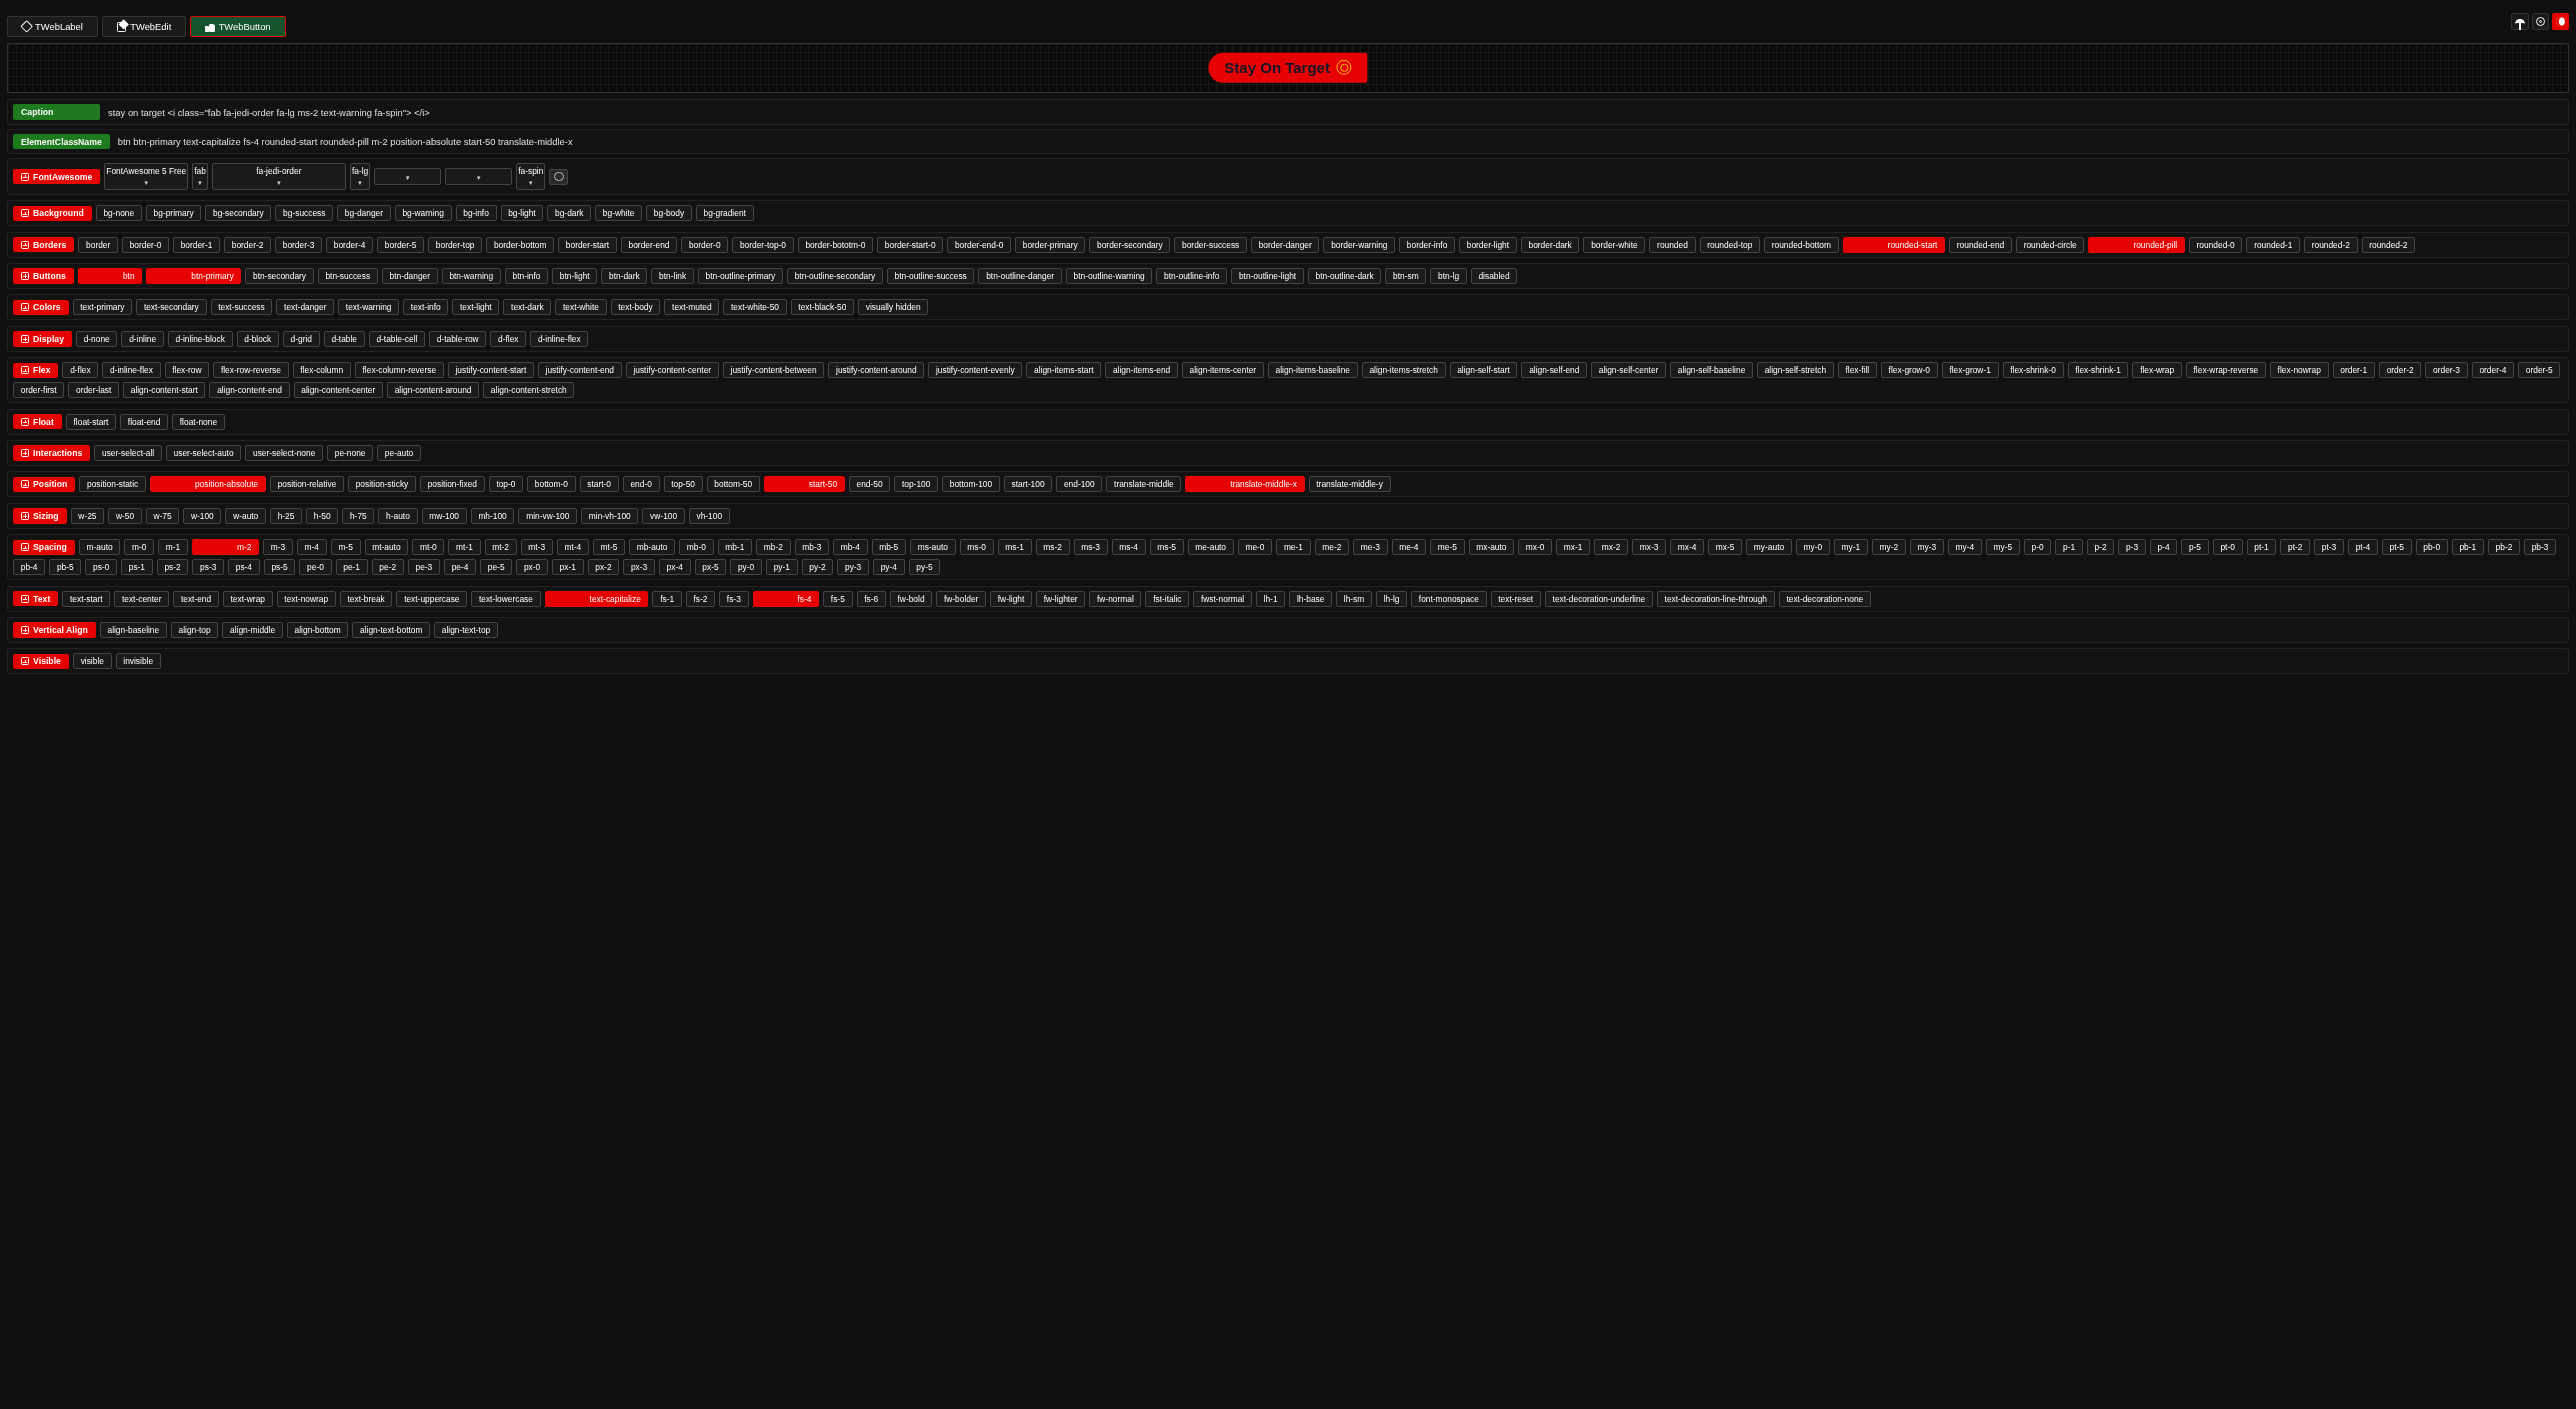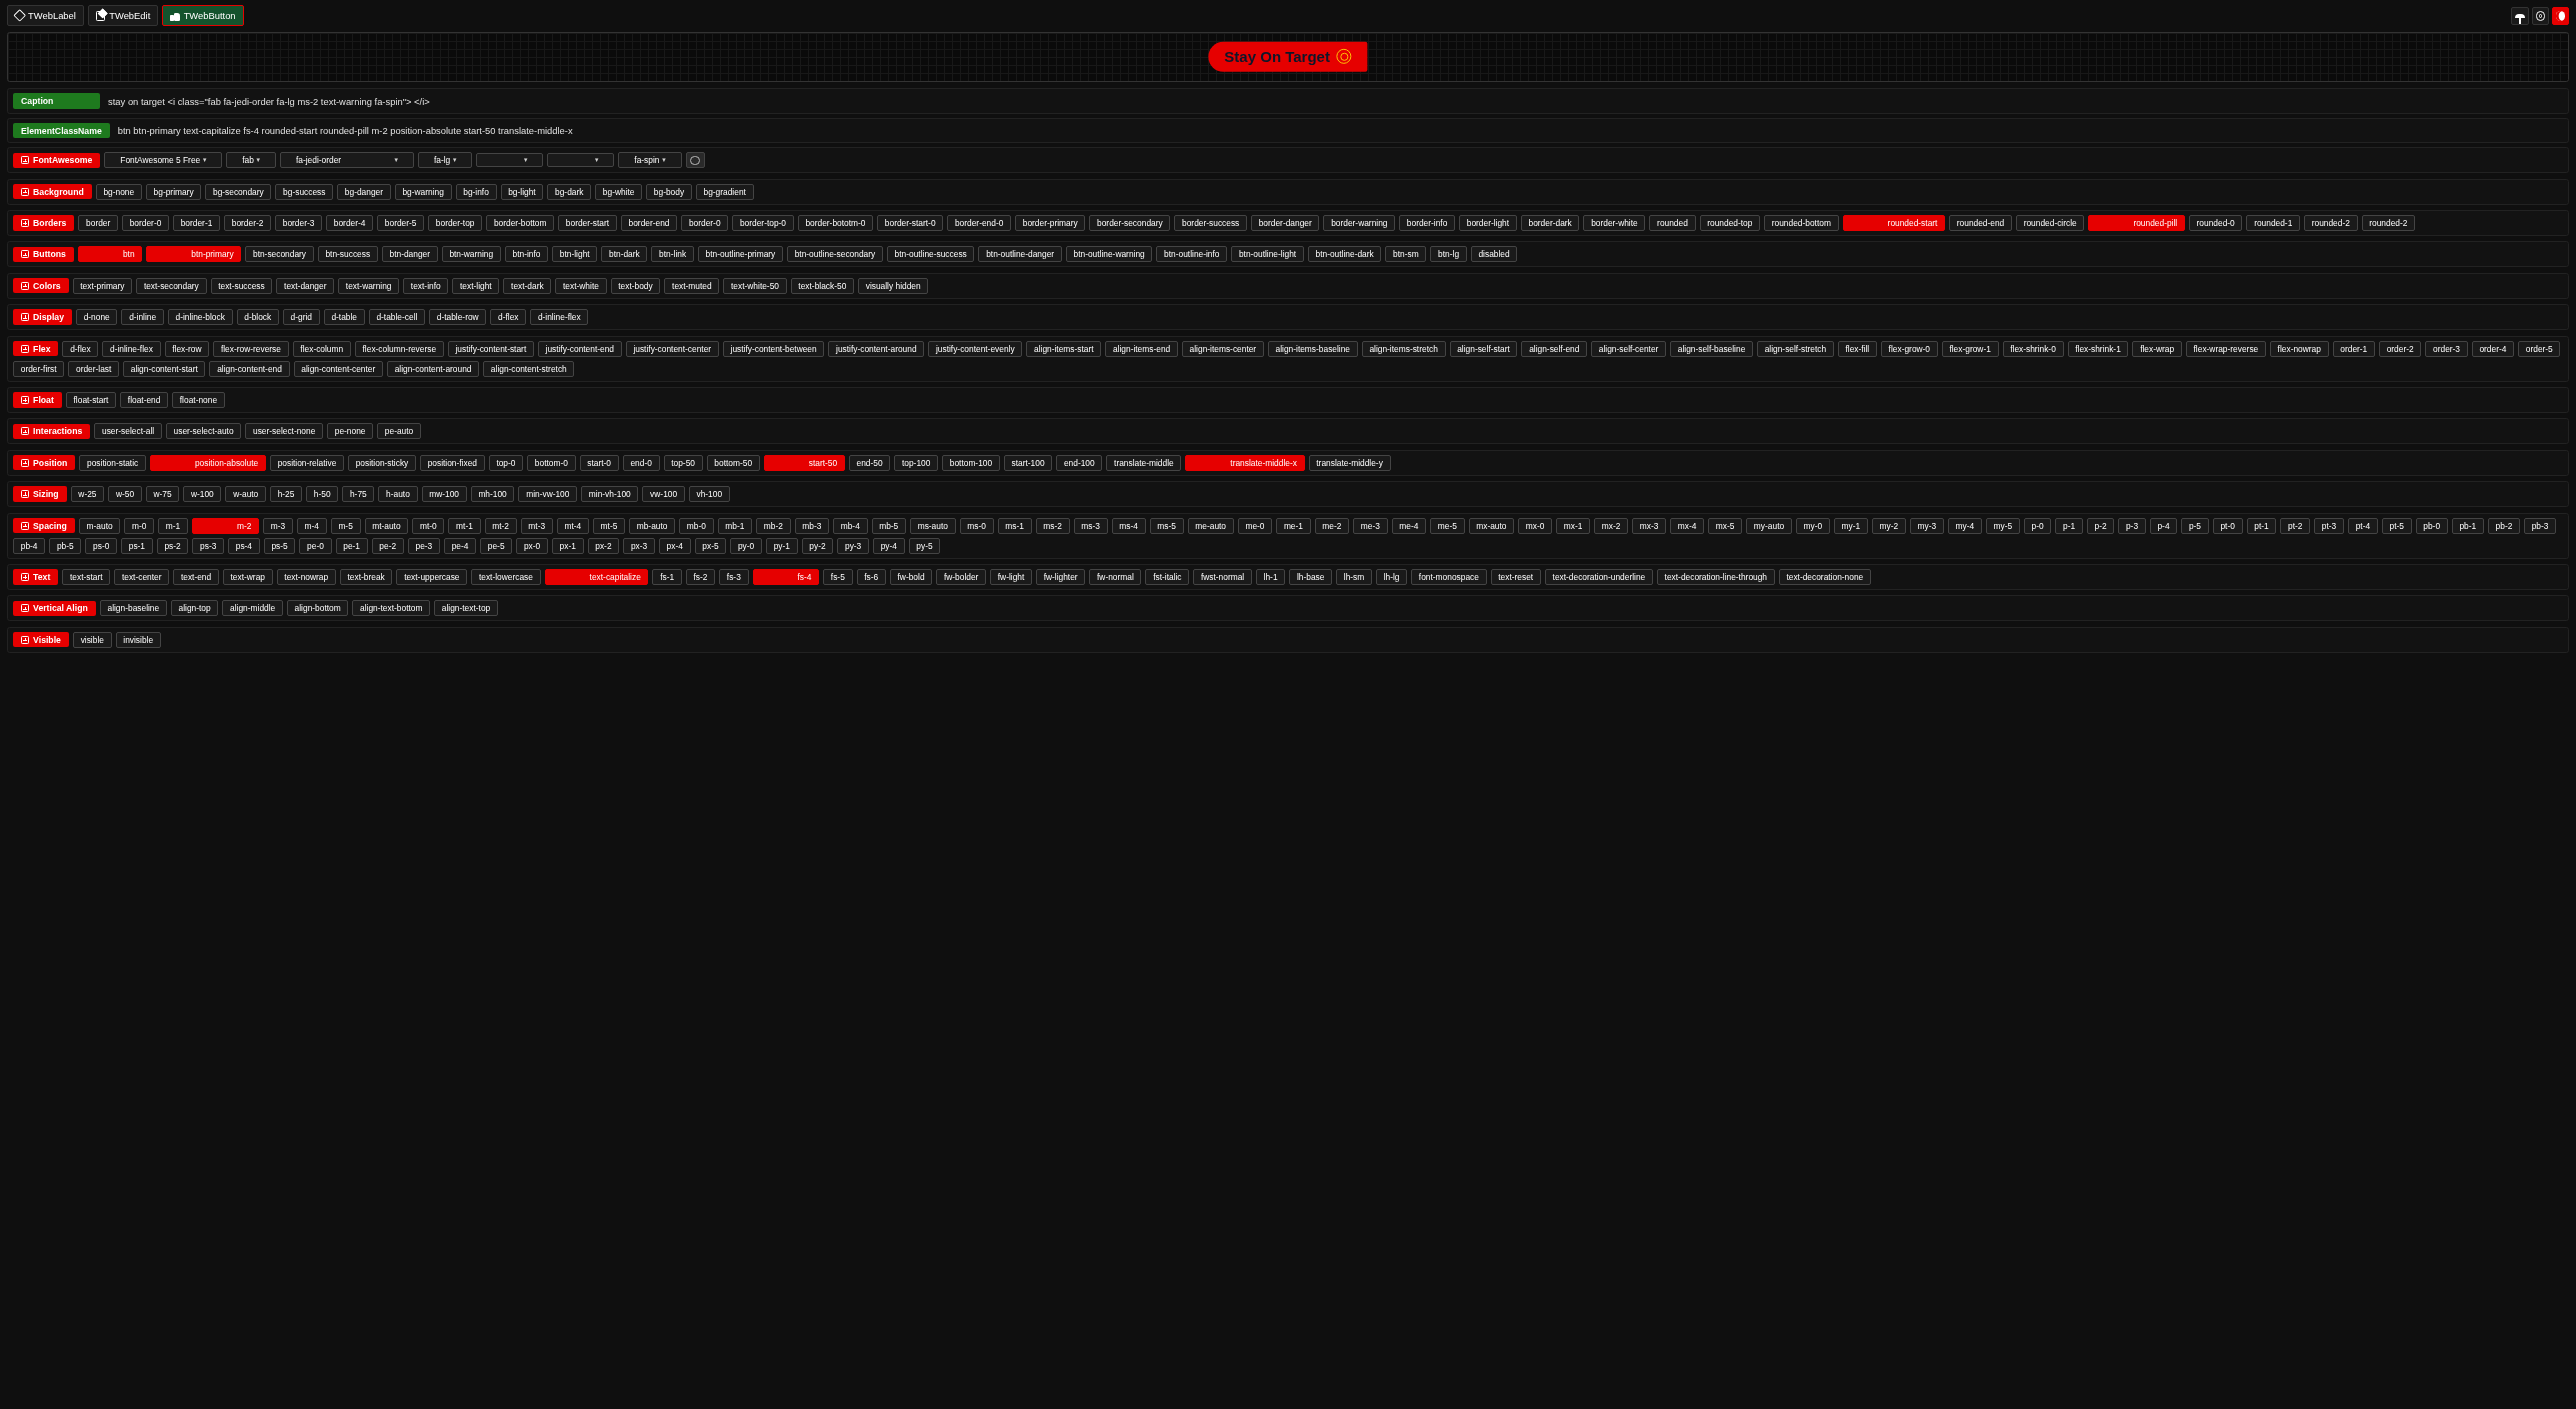--- a/index.html
+++ b/index.html
@@ -1,20 +1,20 @@
 <!DOCTYPE html>
 <html style="font-size:10.8px"><head>
 <meta charset="utf-8">
 <style>
   * { margin:0; padding:0; box-sizing:border-box; }
   body { background:#0f0f0f; color:#fff; font-family:Arial,Helvetica,sans-serif; font-size:9.4px; padding:5.4px 6.7px; }
 
   
   .tabbar { display:flex; gap:4px; margin-bottom:5.4px; align-items:center; }
-  .tab { display:flex; align-items:center; gap:4px; padding:4px 7px; border:0.7px solid #333; border-radius:2px; background:#1a1a1a; cursor:pointer; font-size:9.4px; }
+  .tab { display:flex; align-items:center; gap:4px; padding:4px 14px; border:0.7px solid #333; border-radius:2px; background:#1a1a1a; cursor:pointer; font-size:9.4px;margin-top:11px; }
   .tab.active { background:#14532d; border-color:#e60000; }
   .utilbar { margin-left:auto; display:flex; gap:2.7px; }
   .utilbtn { width:17.5px; height:17.5px; display:flex; align-items:center; justify-content:center; border:0.7px solid #333; border-radius:2px; background:#1a1a1a; cursor:pointer; }
   .utilbtn.red { background:#e60000; border-color:#e60000; }
 
   
   .preview { position:relative; height:50px; border:0.7px solid #333; border-radius:2.7px; background:#0a0a0a;
     background-image:linear-gradient(#181818 0.7px,transparent 0.7px),linear-gradient(90deg,#181818 0.7px,transparent 0.7px);
     background-size:8px 8px; margin-bottom:6.7px; }
   .preview-btn { position:absolute; left:50%; top:50%; transform:translate(-50%,-50%);
@@ -33,21 +33,21 @@
   .secrow { display:flex; flex-wrap:wrap; gap:4px; align-items:center; border:0.7px solid #222; border-radius:2.7px; padding:4px 5.4px; background:#121212; }
   .sechdr { display:inline-flex; align-items:center; gap:4px; background:#e60000; padding:2.7px 8px; border-radius:2px; font-weight:bold; font-size:8.7px; }
   .sqicon{display:inline-block;width:8px;height:8px;border:0.7px solid currentColor;border-radius:1.3px;position:relative;}
   .sqicon::before,.sqicon::after{content:"";position:absolute;background:currentColor;}
   .sqicon::before{left:1.3px;right:1.3px;top:3.4px;height:0.7px;}
   .sqicon::after{top:1.3px;bottom:1.3px;left:3.4px;width:0.7px;}
 
   .opt { border:0.7px solid #444; border-radius:2px; padding:2px 6.7px; background:#1a1a1a; font-size:8.4px; cursor:pointer; white-space:nowrap; }
   .opt.sel { background:#e60000; border-color:#e60000;padding-left:44px; }
 
-  .sel-ctrl { border:0.7px solid #444; border-radius:2px; background:#1a1a1a; padding:2px 15px; font-size:8.4px; display:inline-flex; align-items:center; gap:2.7px; cursor:pointer; }
+  .sel-ctrl { border:0.7px solid #444; border-radius:2px; background:#1a1a1a; padding:2px 1px; font-size:8.4px; display:inline-flex; align-items:center; gap:2.7px; cursor:pointer;flex-direction:column; }
   .sel-ctrl.wide { min-width:134px; justify-content:space-between; }
   .sel-ctrl.med  { min-width:67px; justify-content:space-between; }
   .chev{font-size:6.7px;opacity:.8;}
 
   .iconbtn { width:19px; height:16px; display:flex; align-items:center; justify-content:center; border:0.7px solid #444; border-radius:2px; background:#2a2a2a; cursor:pointer; }
   .ico-circle{width:9.4px;height:9.4px;border:1.3px solid #bbb;border-radius:50%;}
 
   
   .tagico,.editico,.thumbico{width:9.4px;height:9.4px;display:inline-block;position:relative;}
   .tagico{border:1.3px solid currentColor;border-radius:1.3px;transform:rotate(45deg);} 

